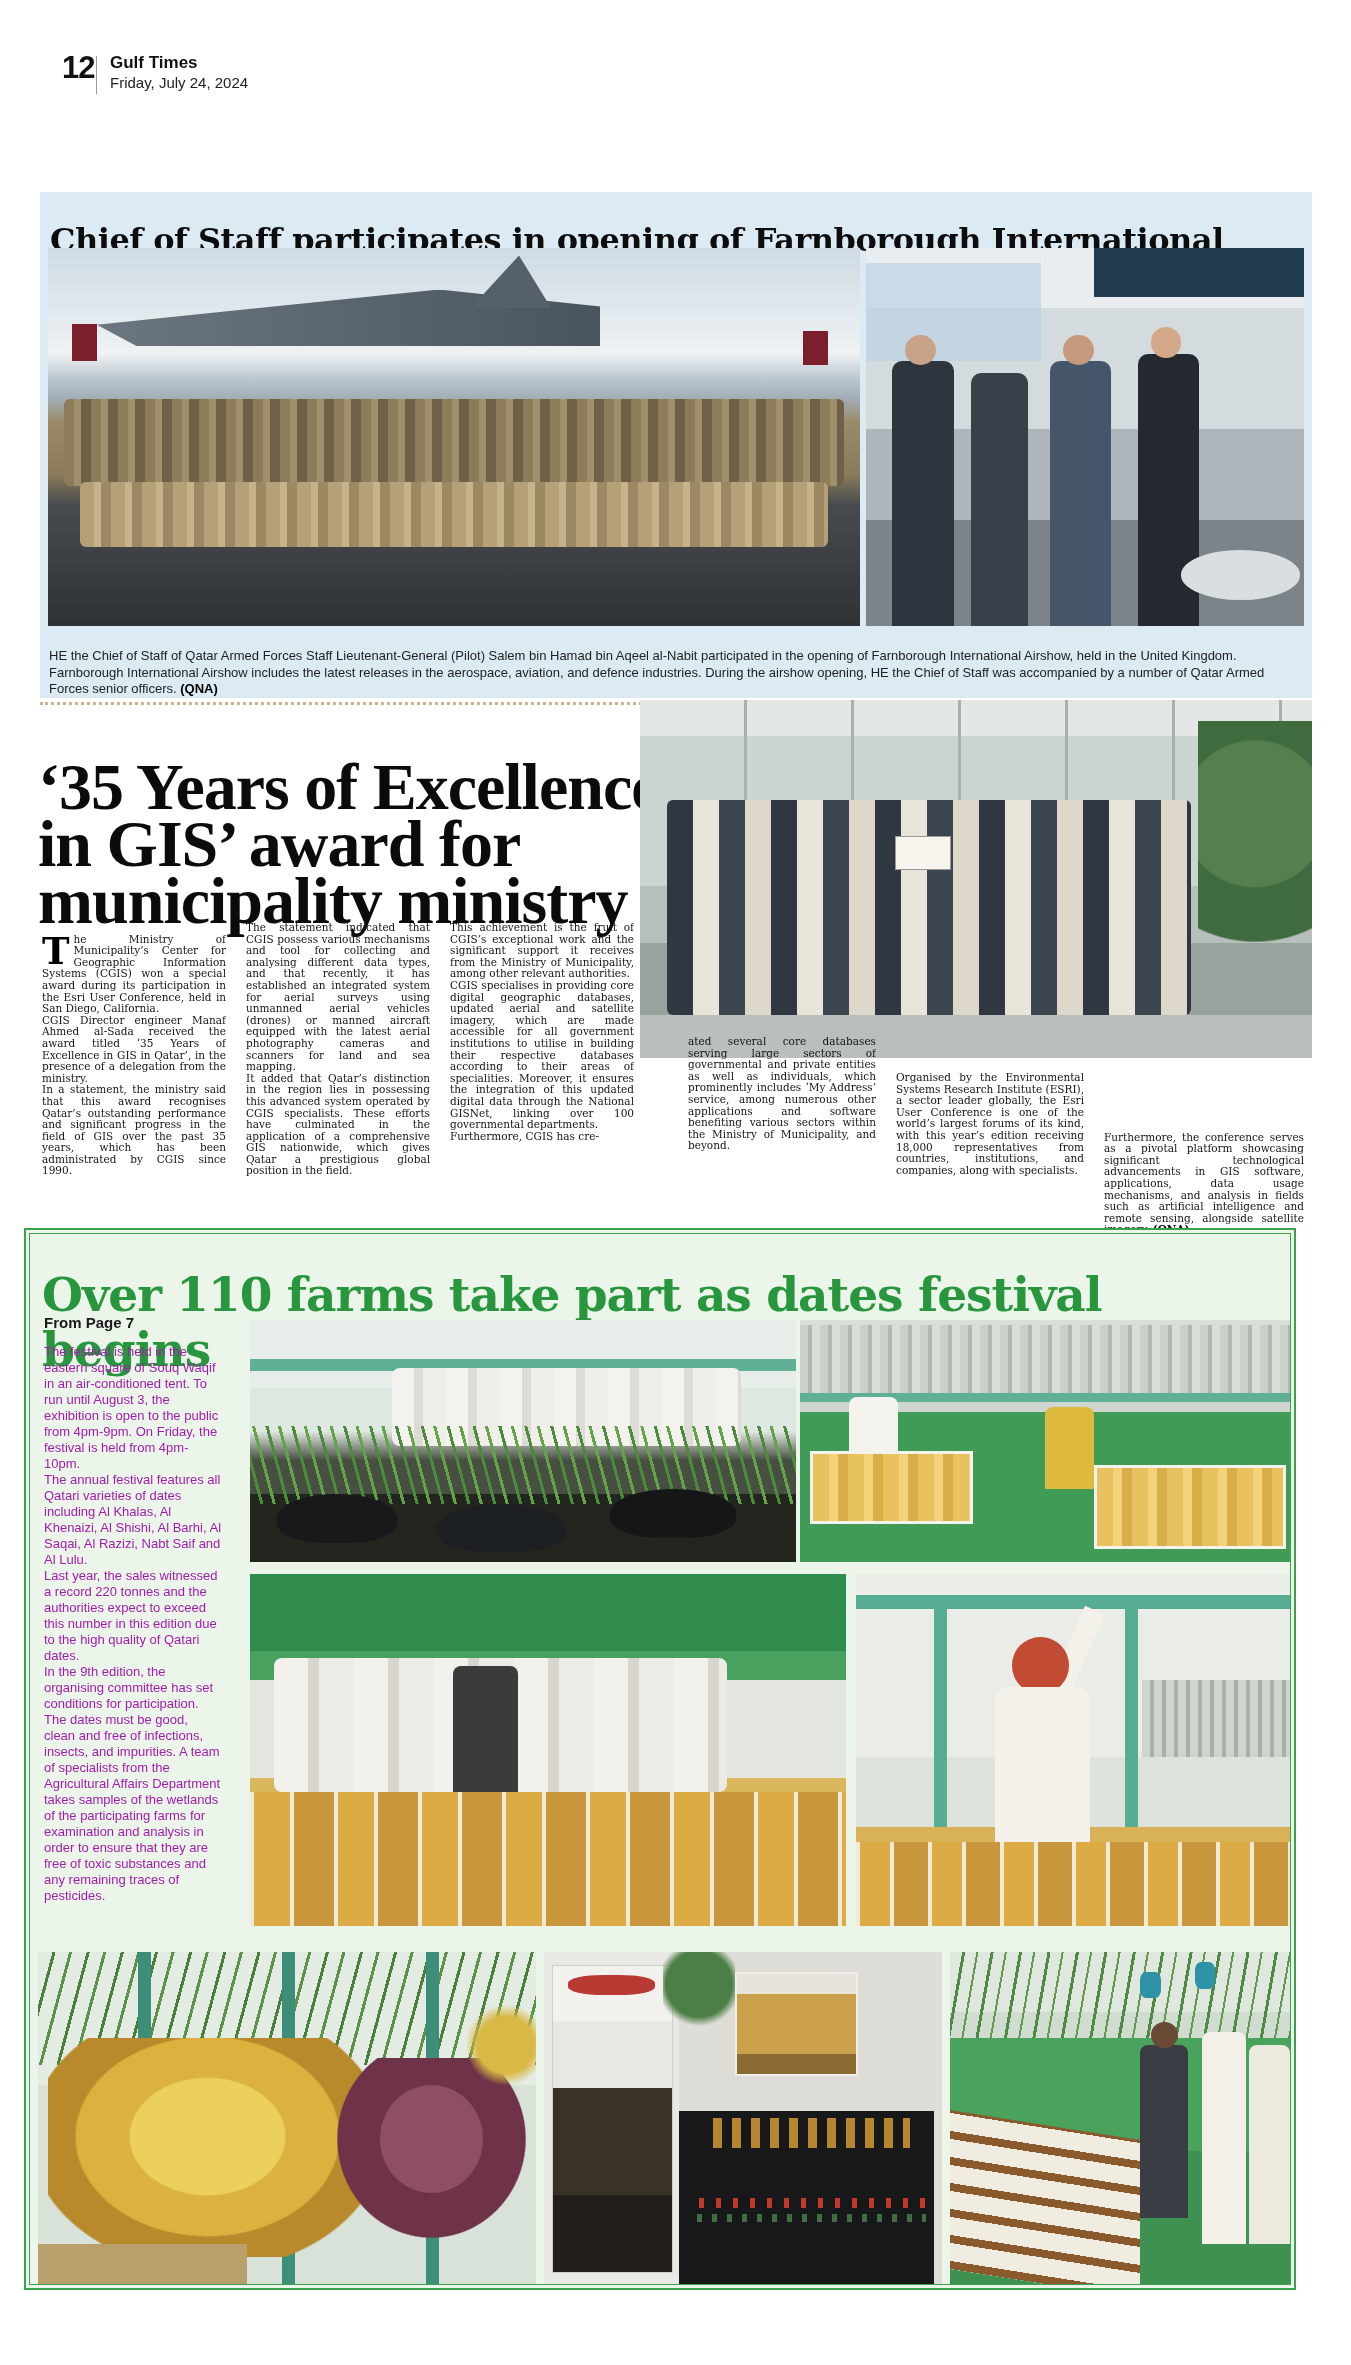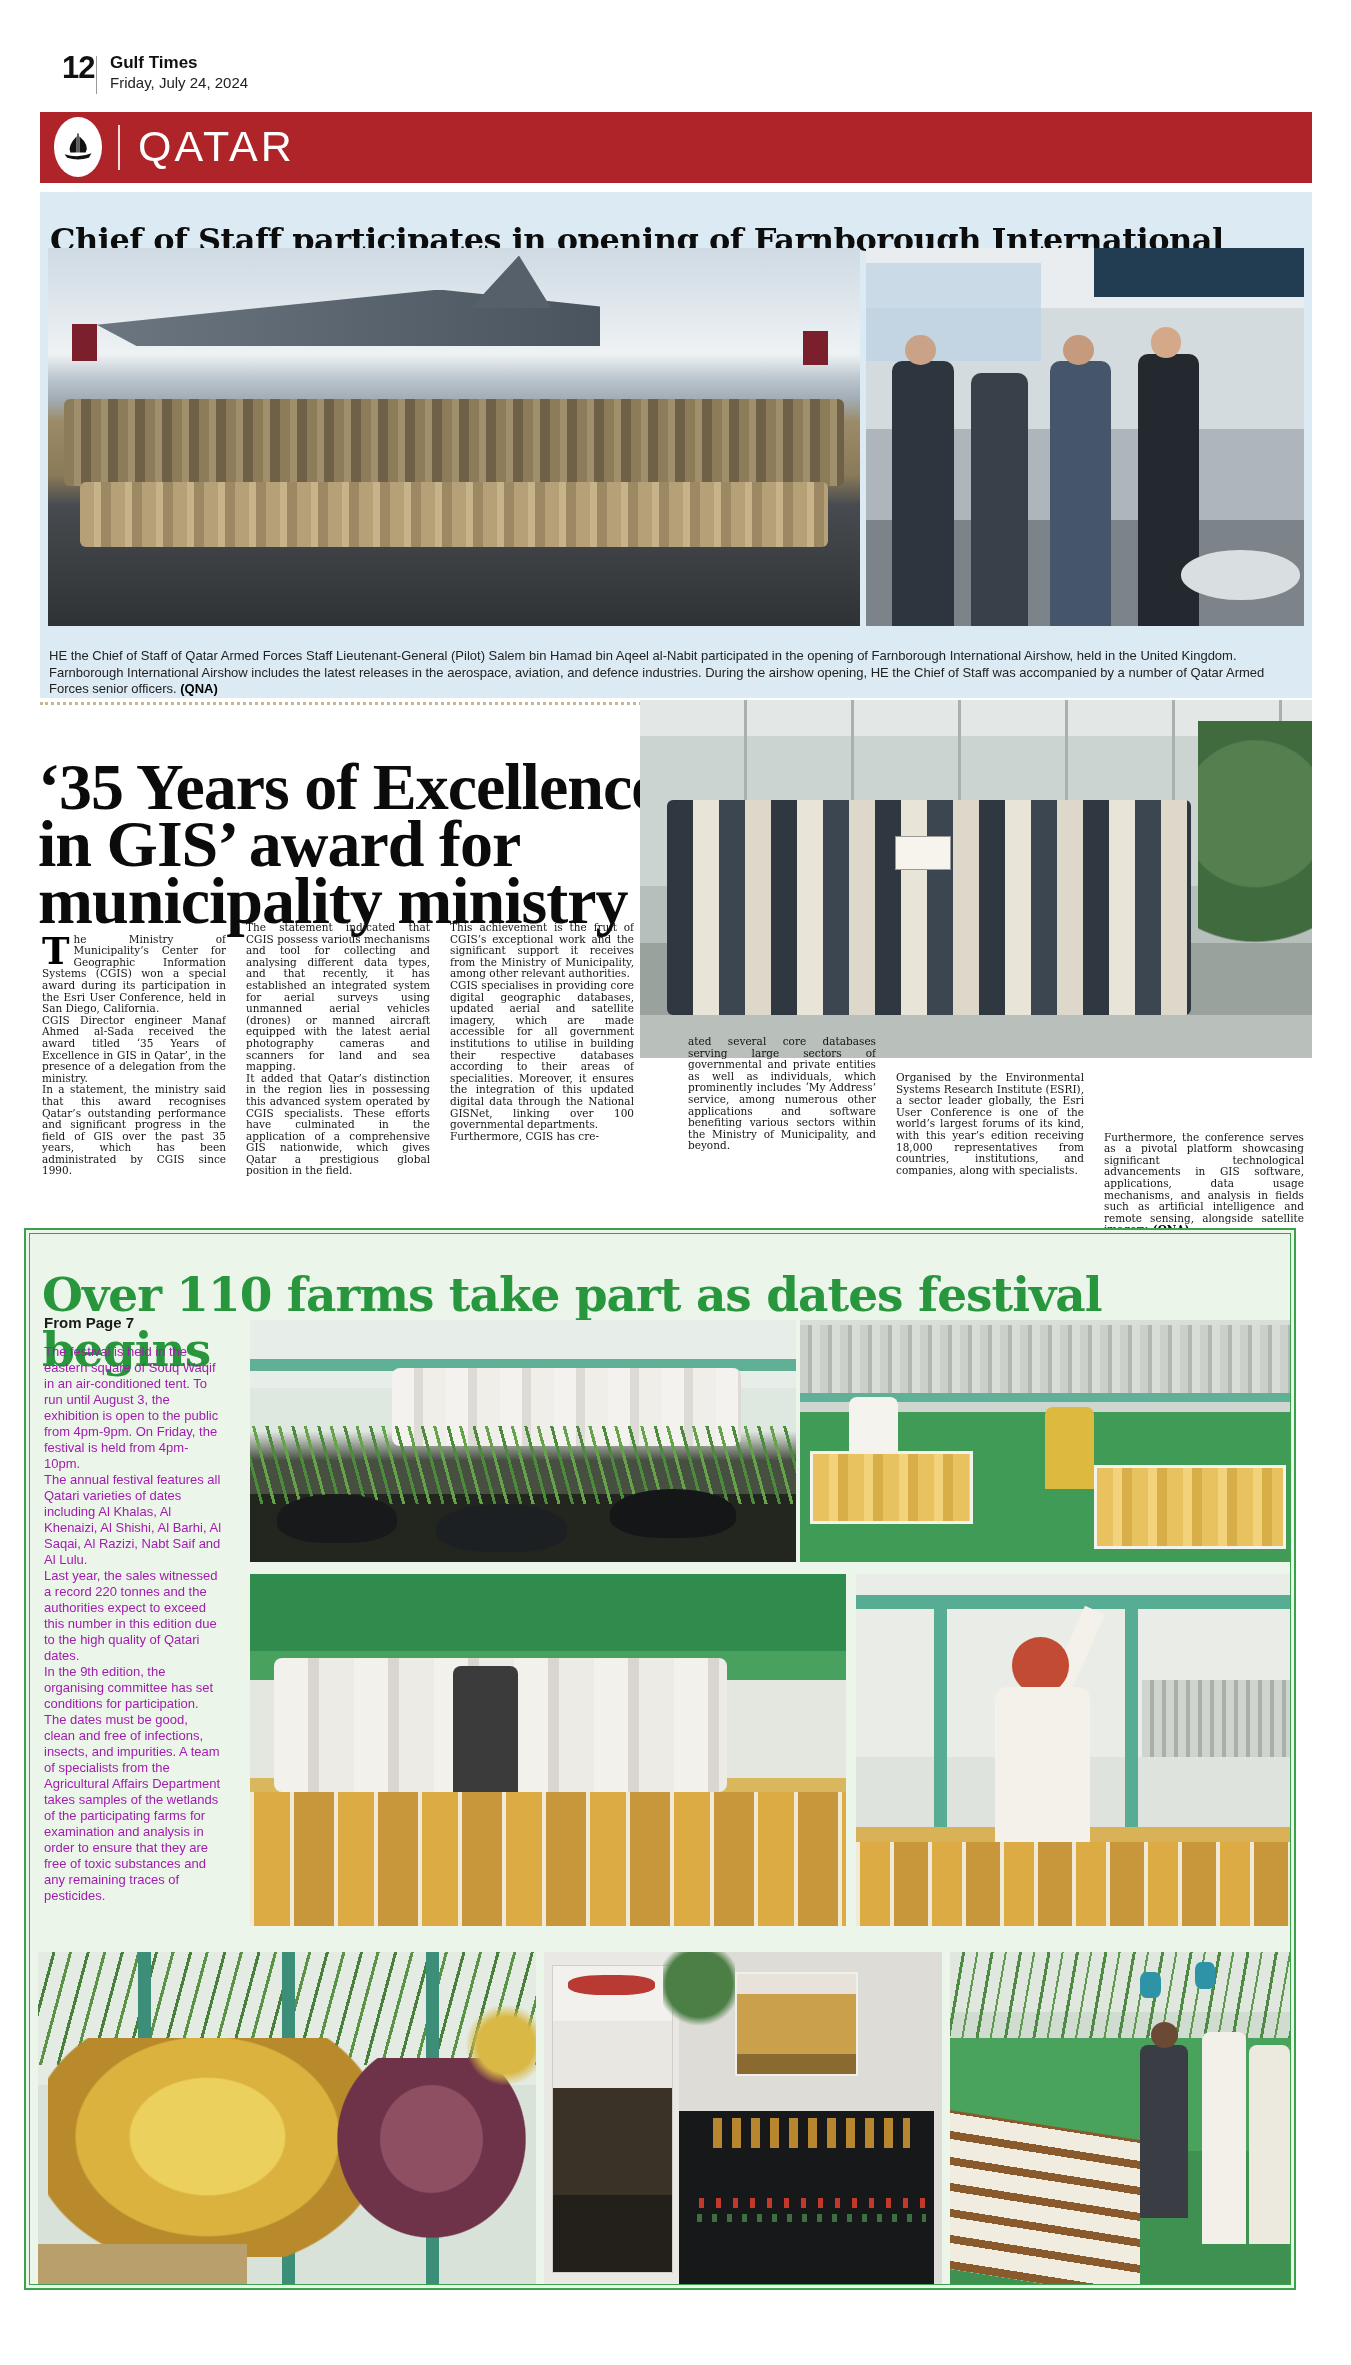--- a/index.html
+++ b/index.html
@@ -49,32 +49,20 @@
 
 <div id="page">
 
   <header>
     <div class="abs pageno">12</div>
     <div class="abs head-divider"></div>
     <div class="abs masthead">Gulf Times</div>
     <div class="abs issue-date">Friday, July 24, 2024</div>
   </header>
 
-  <div class="abs section-bar">
-    <div class="logo-oval">
-      <svg width="36" height="36" viewBox="0 0 40 40">
-        <path d="M20 5 L20 26" stroke="#111" stroke-width="1.5" fill="none"></path>
-        <path d="M18.5 8 Q8 19 11.5 26 L18.5 26 Z" fill="#111"></path>
-        <path d="M21.5 8 Q33 18 28.5 26 L21.5 26 Z" fill="#111"></path>
-        <path d="M5 28 Q20 33 35 27 L32 32 Q20 36 8 32 Z" fill="#111"></path>
-      </svg>
-    </div>
-    <div class="bar-vline"></div>
-    <div class="section-label">QATAR</div>
-  </div>
 
   <section class="abs airshow-box">
     <h1 class="airshow-headline">Chief of Staff participates in opening of Farnborough International Airshow</h1>
 
     <div class="photo" style="left:8px;top:56px;width:812px;height:378px;
                 background:linear-gradient(180deg,#cfdae3 0%,#eef2f4 28%,#b9c3cb 35%,#a2acb4 40%,#9b8b68 46%,#8a7a59 60%,#474b4f 68%,#2e3235 100%);">
       <div class="sh" style="left:6%;top:11%;width:62%;height:15%;background:linear-gradient(90deg,#6b7680,#49545e);
                   clip-path:polygon(0 62%,68% 0,100% 30%,100% 100%,8% 100%);"></div>
       <div class="sh" style="left:52%;top:2%;width:10%;height:14%;background:#55606a;clip-path:polygon(0 100%,60% 0,100% 100%);"></div>
       <div class="sh" style="left:3%;top:20%;width:3%;height:10%;background:#7c1f2d;"></div>

